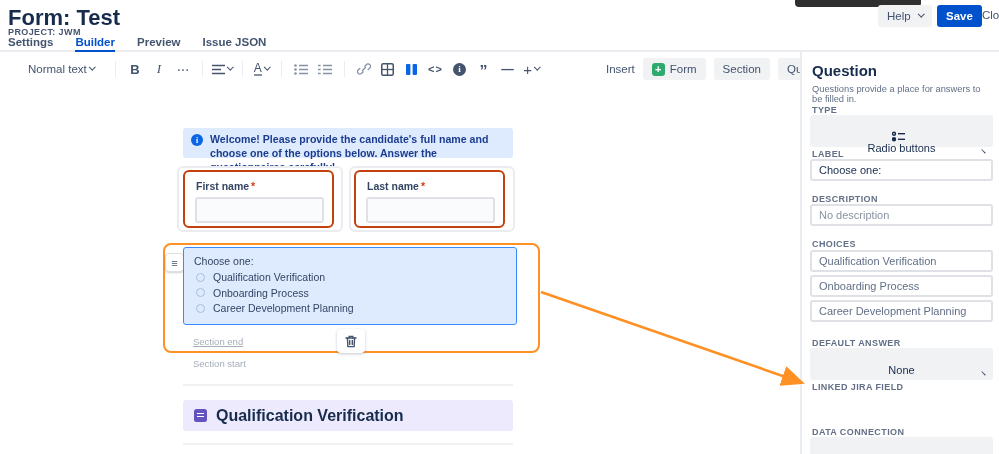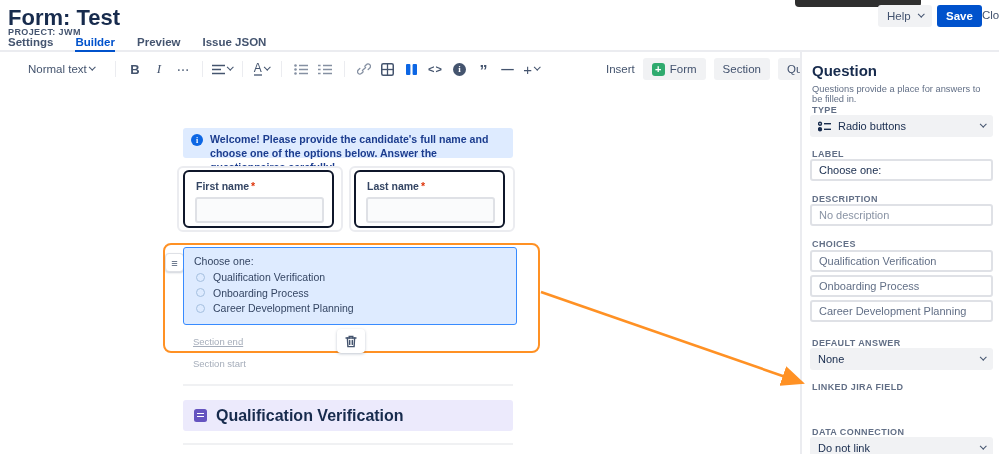--- a/index.html
+++ b/index.html
@@ -41,38 +41,38 @@
   .insert-label { font-size:11.5px; font-weight:500; color:#44546e; }
   .form-plus { width:13px; height:13px; border-radius:3px; background:#2faa6e; color:#fff; font-size:11px;
                font-weight:bold; display:flex; align-items:center; justify-content:center; line-height:0; }
 
   
   .panel { left:800px; top:52px; width:199px; height:402px; background:#fff; border-left:2px solid #ebecf0; }
   .panel-title { position:absolute; left:10px; top:10px; font-size:15px; font-weight:bold; color:#172b4d; }
   .panel-sub { position:absolute; left:10px; top:32px; width:180px; font-size:9.3px; color:#626f86; }
   .fieldlabel { position:absolute; left:10px; font-size:9px; font-weight:bold; color:#626f86; letter-spacing:.4px; }
   .pselect { position:absolute; left:8px; width:183px; height:22px; background:#f1f2f4; border-radius:3px;
-             display:flex; align-items:center; padding:0 8px; font-size:11px; color:#172b4d; cursor:pointer; }
+             display:flex; align-items:center; padding:16px 8px; font-size:11px; color:#172b4d; cursor:pointer;flex-direction:column; }
   .pselect .chev { margin-left:auto; color:#44546e; }
   .pinput { position:absolute; left:8px; width:183px; height:22px; background:#fff; border:2px solid #dfe1e6;
             border-radius:3px; font-size:11px; color:#172b4d; padding:0 7px; font-family:"Liberation Sans",sans-serif; outline:none; }
   .pinput.muted { color:#626f86; }
   .pinput::placeholder { color:#8993a4; }
   .radio-type-icon { margin-right:7px; display:flex; }
 
   
   .banner { left:183px; top:128px; width:330px; height:30px; background:#deebff; border-radius:3px;
             display:flex; align-items:flex-start; padding:5px 10px 0 8px; gap:7px; }
   .banner-icon { width:12px; height:12px; border-radius:50%; background:#0c66e4; color:#fff; flex:0 0 auto;
                  font-size:8px; font-weight:bold; display:flex; align-items:center; justify-content:center; margin-top:1px;
                  font-family:"Liberation Serif",serif; }
   .banner-text { font-size:10.6px; font-weight:bold; color:#1c3d8f; line-height:1.3; }
 
   .ghost-card { border:2px solid #ebecf0; border-radius:6px; background:#fff; }
-  .field-card { border:2px solid #0f172a; border-radius:6px; background:#fff; }
+  .field-card { border:2px solid #c2410c; border-radius:6px; background:#fff; }
   .field-label { position:absolute; left:11px; top:8px; font-size:10.5px; font-weight:bold; color:#344563; }
   .req { color:#de350b; margin-left:2px; }
   .field-input { position:absolute; left:10px; top:25px; height:26px; background:#fafbfc;
                  border:2px solid #dfe1e6; border-radius:3px; }
 
   .section-box { left:163px; top:243px; width:377px; height:110px; border:2px solid #ff9124; border-radius:8px; background:#fff; }
   .drag-handle { left:165px; top:253px; width:19px; height:19px; background:#fff; border:1px solid #dfe1e6;
                  border-radius:4px; box-shadow:0 1px 2px rgba(9,30,66,.2); display:flex; align-items:center;
                  justify-content:center; font-size:11px; color:#44546e; cursor:grab; }
   .question-panel { left:183px; top:247px; width:334px; height:78px; background:#deebff; border:1.5px solid #388bff; border-radius:3px; }

